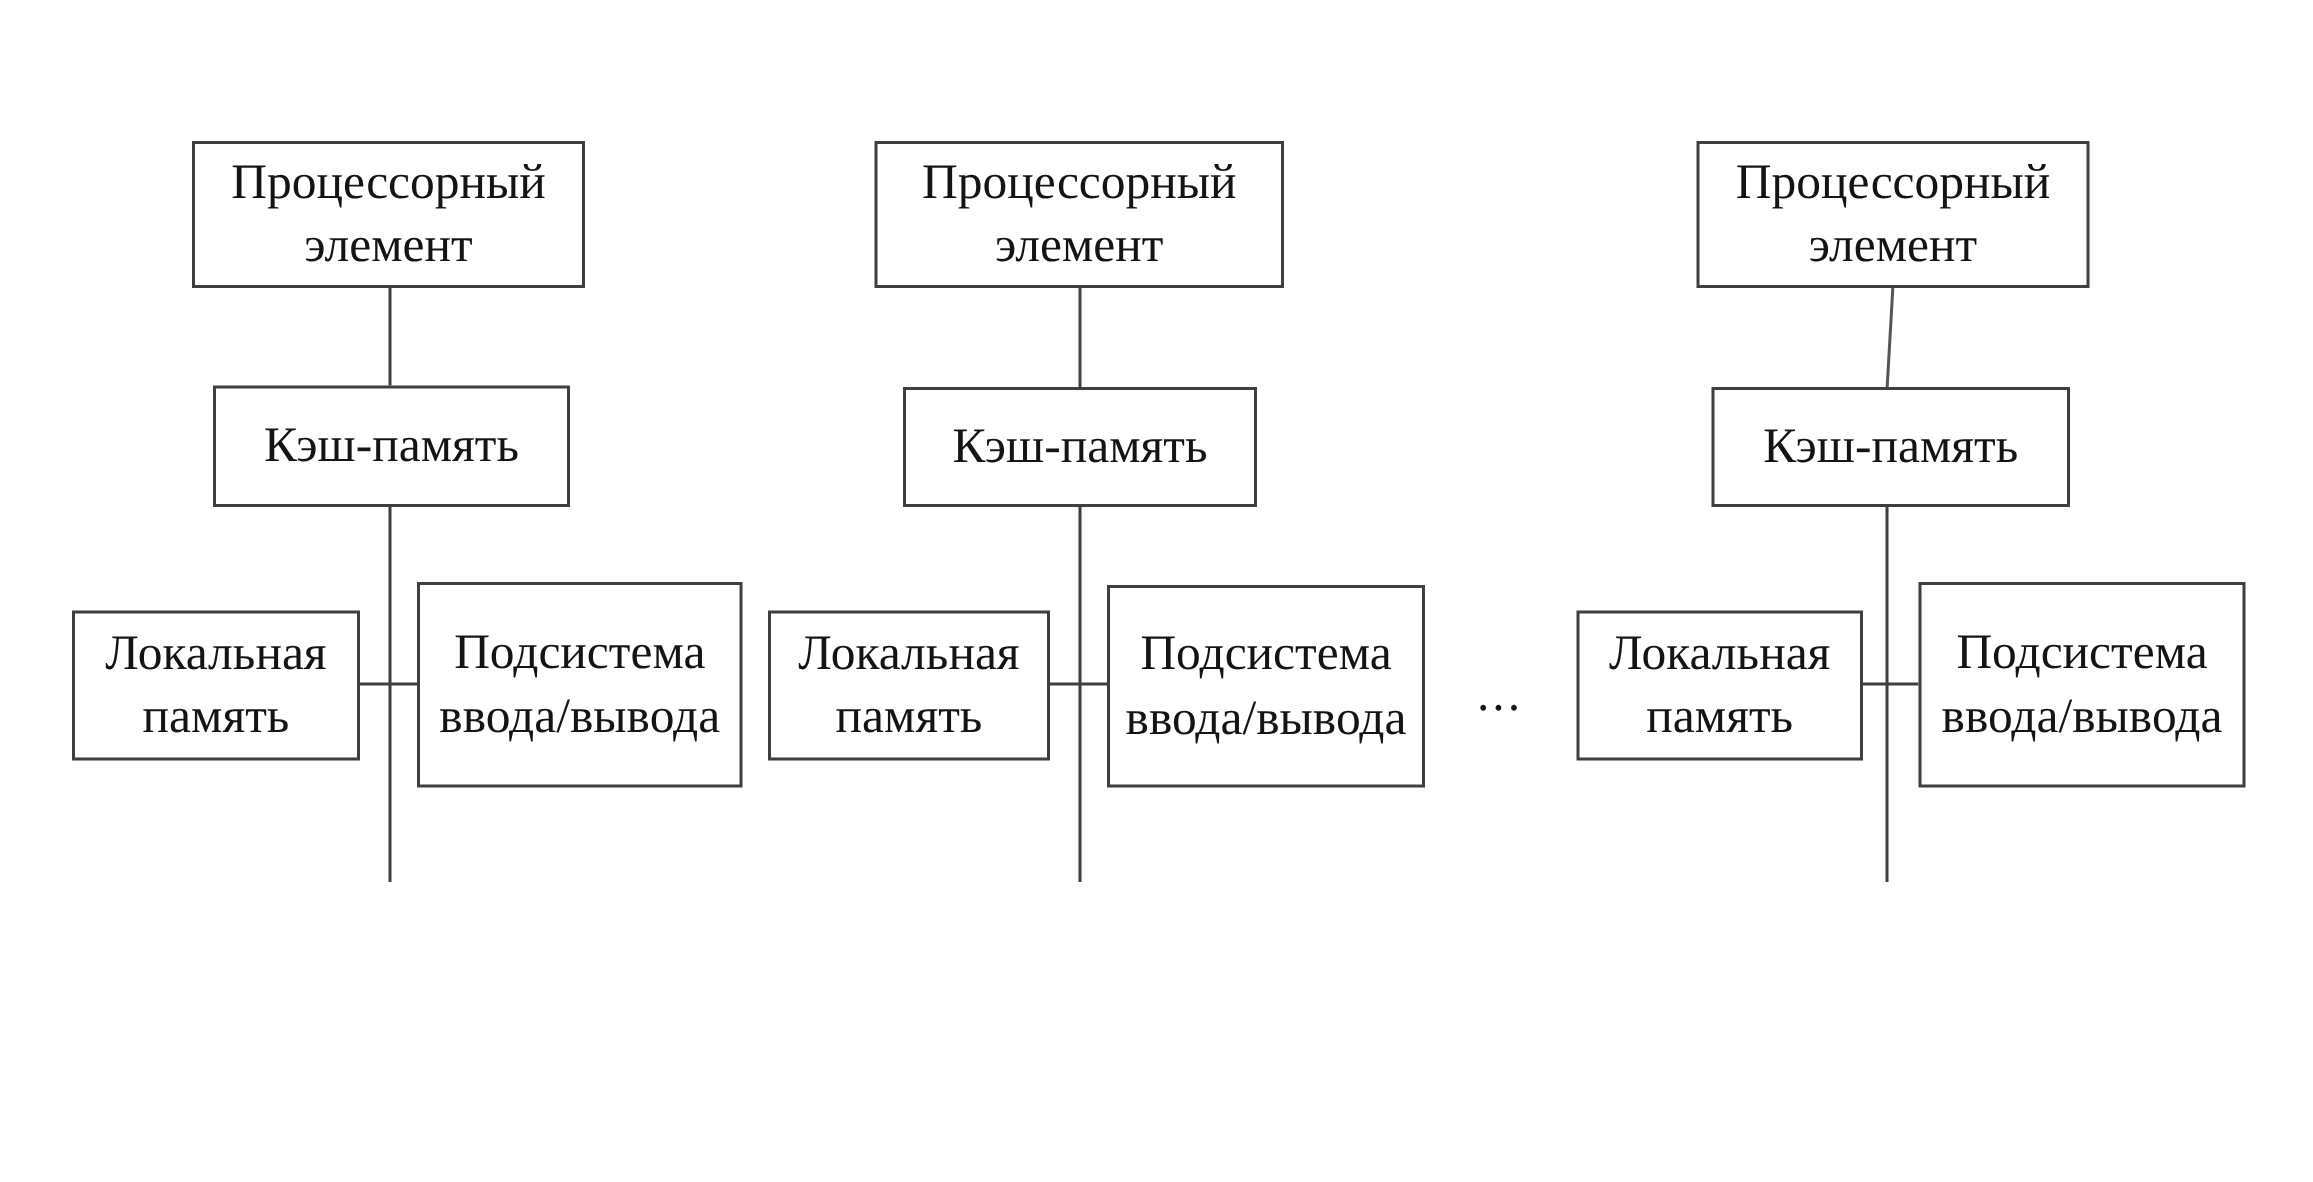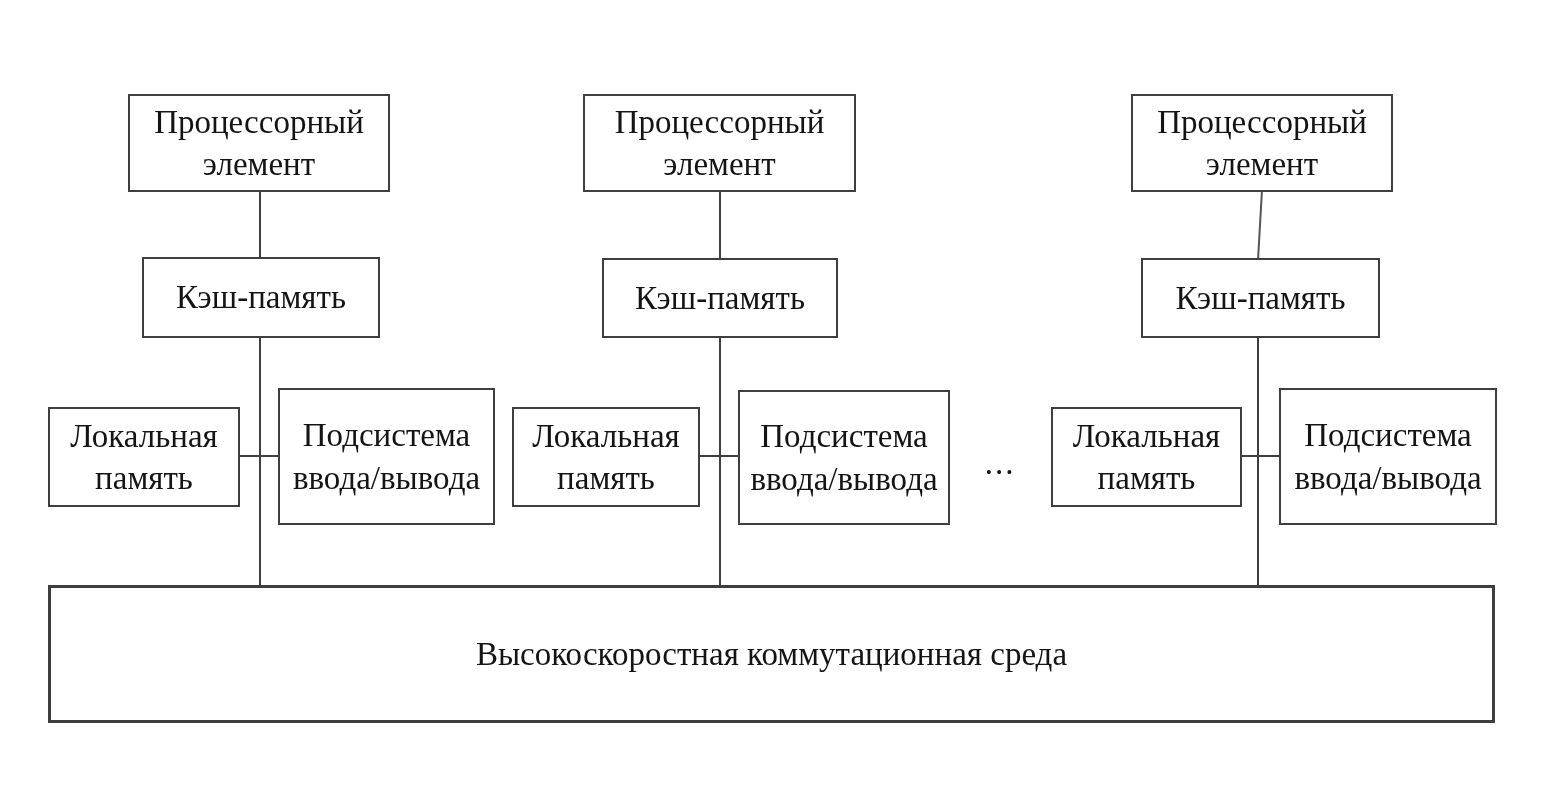--- a/index.html
+++ b/index.html
@@ -77,17 +77,14 @@
   <div class="box" style="left:512px;top:407px;width:188px;height:100px;">Локальная память</div>
   <div class="box" style="left:738px;top:390px;width:212px;height:135px;">Подсистема ввода/вывода</div>
 
   <div class="ellipsis" style="left:975px;top:443px;width:50px;">...</div>
 
   <div class="box" style="left:1131px;top:94px;width:262px;height:98px;">Процессорный элемент</div>
   <div class="box" style="left:1141px;top:258px;width:239px;height:80px;">Кэш-память</div>
   <div class="box" style="left:1051px;top:407px;width:191px;height:100px;">Локальная память</div>
   <div class="box" style="left:1279px;top:388px;width:218px;height:137px;">Подсистема ввода/вывода</div>
 
-  <div class="bus" style="left:48px;top:585px;width:1447px;height:138px;">
-    <span>Высокоскоростная коммутационная среда</span>
-  </div>
 
 </div>
 
 </body></html>

